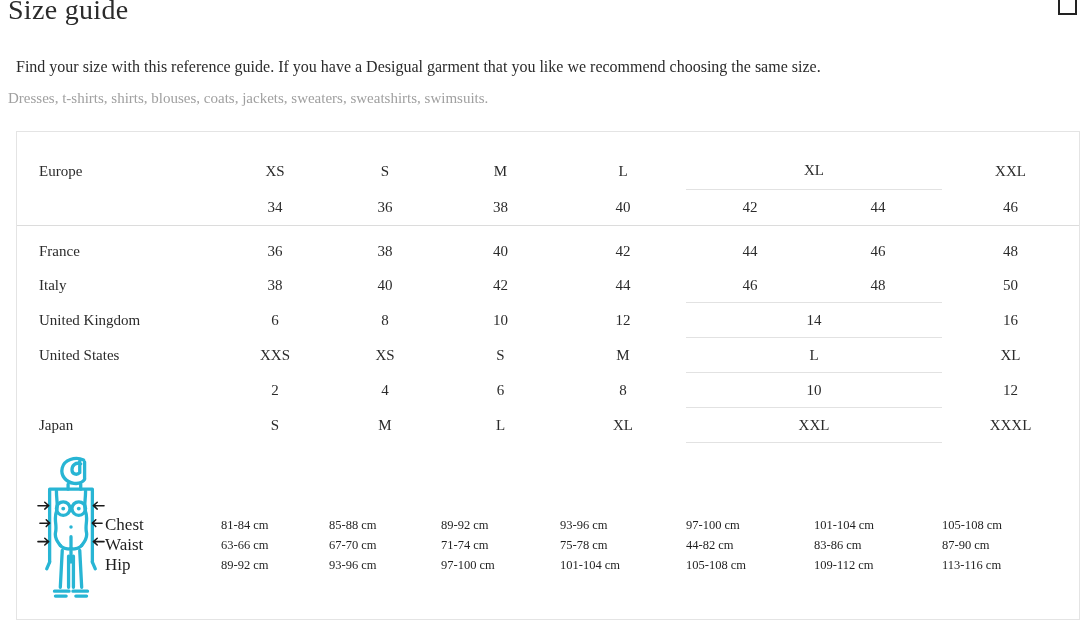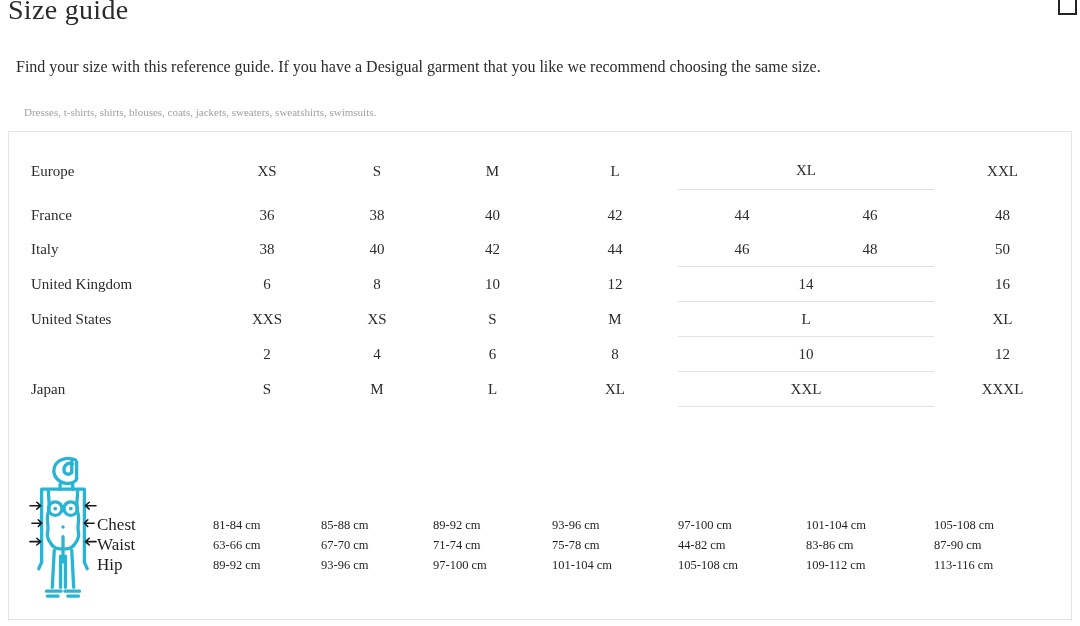--- a/index.html
+++ b/index.html
@@ -7,23 +7,23 @@
     width:1080px;height:626px;position:relative;overflow:hidden;
     background:#ffffff;color:#2b2b2b;
     font-family:"Liberation Serif","DejaVu Serif",serif;
   }
   .close-box{
     position:absolute;top:-6px;right:3px;width:15px;height:17px;
     border:2px solid #222;background:#fff;cursor:pointer;
   }
   .title{position:absolute;left:8px;top:-6px;margin:0;font-size:28px;font-weight:400;letter-spacing:.3px;}
   .intro{position:absolute;left:8px;top:50px;margin:8px;font-size:16px;}
-  .cats{position:absolute;left:8px;top:90px;margin:16px;font-size:11px;color:#a0a0a0;}
+  .cats{position:absolute;left:8px;top:90px;margin:0;font-size:15px;color:#a0a0a0;}
   .panel{
-    position:absolute;left:8px;top:131px;width:1064px;height:489px;
+    position:absolute;left:16px;top:131px;width:1064px;height:489px;
     box-sizing:border-box;border:1px solid #e4e4e4;background:#fff;
   }
   table{border-collapse:collapse;table-layout:fixed;width:100%;}
   .size-table td{
     height:34px;padding:0;text-align:center;vertical-align:middle;
     font-size:15px;color:#2b2b2b;
   }
   .size-table td.label-cell{text-align:left;padding-left:22px;}
   .size-table tr.header-row td{height:47px;vertical-align:bottom;padding-bottom:10px;}
   .size-table tr.divider-row td{height:35px;border-bottom:1px solid #dcdcdc;}
@@ -60,20 +60,30 @@
     </colgroup>
     <tbody id="size-body">
         <tr class="header-row">
           <td class="label-cell">Europe</td>
           <td>XS</td>
           <td>S</td>
           <td>M</td>
           <td>L</td>
           <td colspan="2" class="line-bottom">XL</td>
           <td>XXL</td>
+        </tr>
+        <tr class="divider-row">
+          <td class="label-cell"></td>
+          <td>34</td>
+          <td>36</td>
+          <td>38</td>
+          <td>40</td>
+          <td>42</td>
+          <td>44</td>
+          <td>46</td>
         </tr>
         <tr class="spacer-row">
           <td colspan="8"></td>
         </tr>
         <tr>
           <td class="label-cell">France</td>
           <td>36</td>
           <td>38</td>
           <td>40</td>
           <td>42</td>

